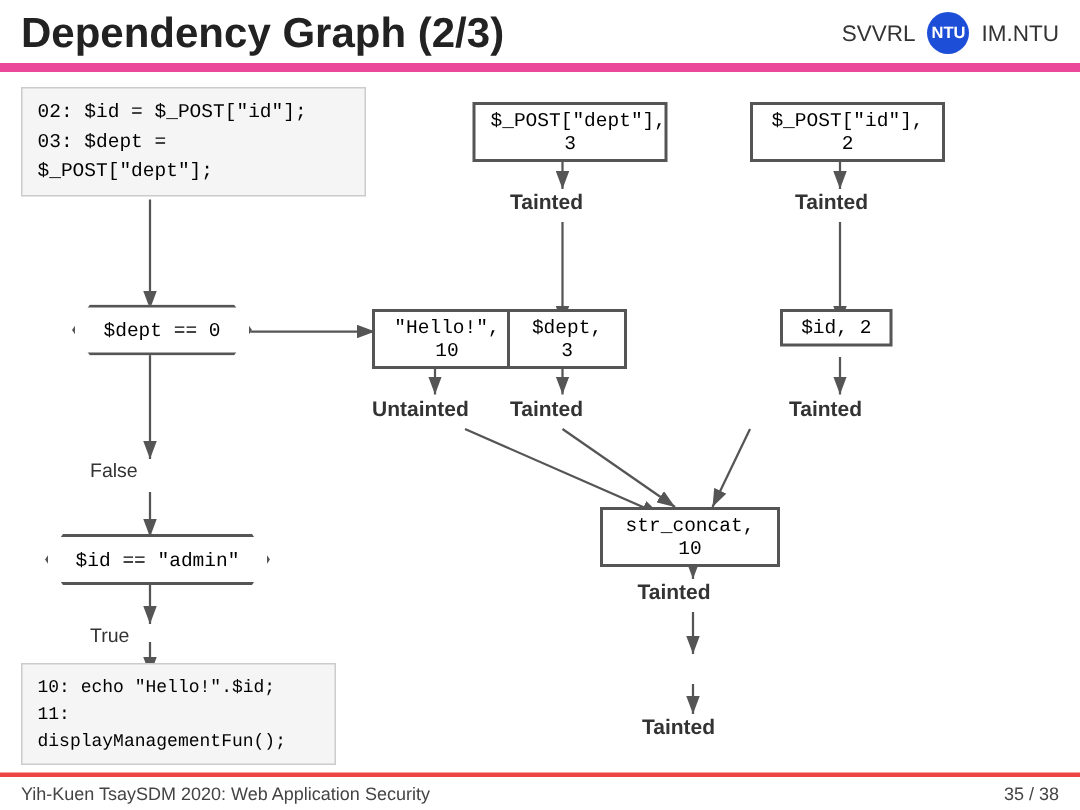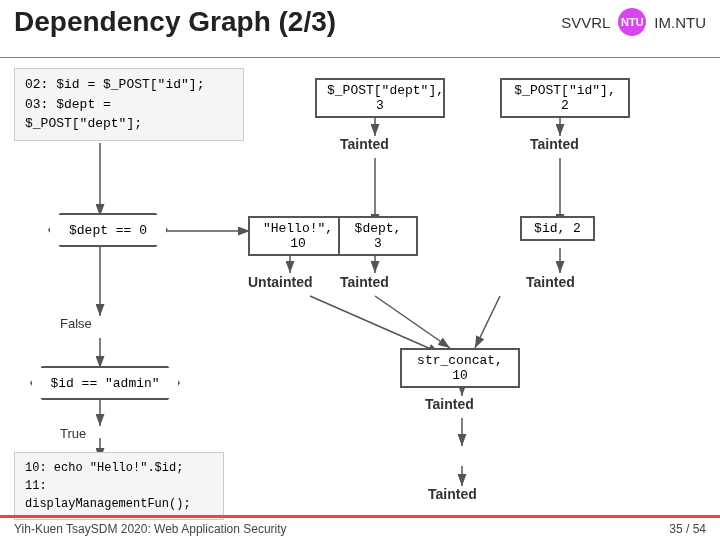--- a/index.html
+++ b/index.html
@@ -10,39 +10,39 @@
       height: 540px;
       overflow: hidden;
       position: relative;
     }
 
     
     .header {
       display: flex;
       align-items: center;
       justify-content: space-between;
-      padding: 6px 14px 19px 14px;
-      border-bottom: 1px solid #ec4899;
+      padding: 6px 14px 4px 14px;
+      border-bottom: 6px solid #ec4899;
     }
     .header-title {
       font-size: 28px;
       font-weight: bold;
       color: #222;
     }
     .header-logo {
       display: flex;
       align-items: center;
       gap: 8px;
       font-size: 15px;
       color: #333;
     }
     .logo-circle {
       width: 28px; height: 28px;
       border-radius: 50%;
-      background: #d946ef;
+      background: #1d4ed8;
       display: inline-flex; align-items: center; justify-content: center;
       color: #fff; font-size: 11px; font-weight: bold;
     }
 
     
     .main {
       padding: 8px 14px;
       position: relative;
       height: 460px;
     }
@@ -296,14 +296,14 @@
 
   <div class="note-text" style="left:14px; top:495px; width:690px;">
     <span>Note: a better analysis would take into account $id == “admin”.</span>
   </div>
 
 </div>
 
 <div class="footer">
   <span>Yih-Kuen Tsay</span>
   <span class="footer-note">SDM 2020: Web Application Security</span>
-  <span class="footer-page">35 / 54</span>
+  <span class="footer-page">35 / 38</span>
 </div>
 
 </body></html>

